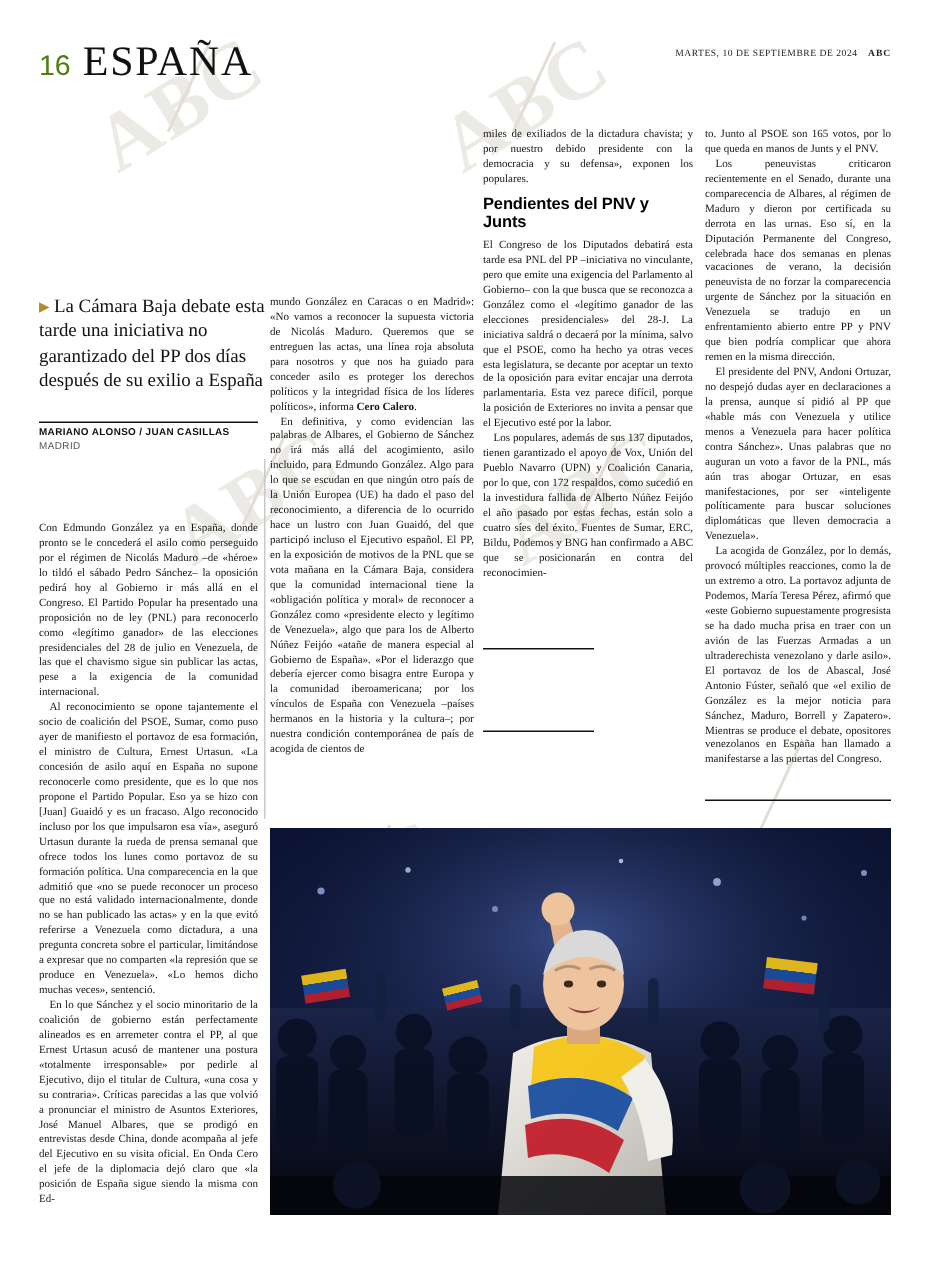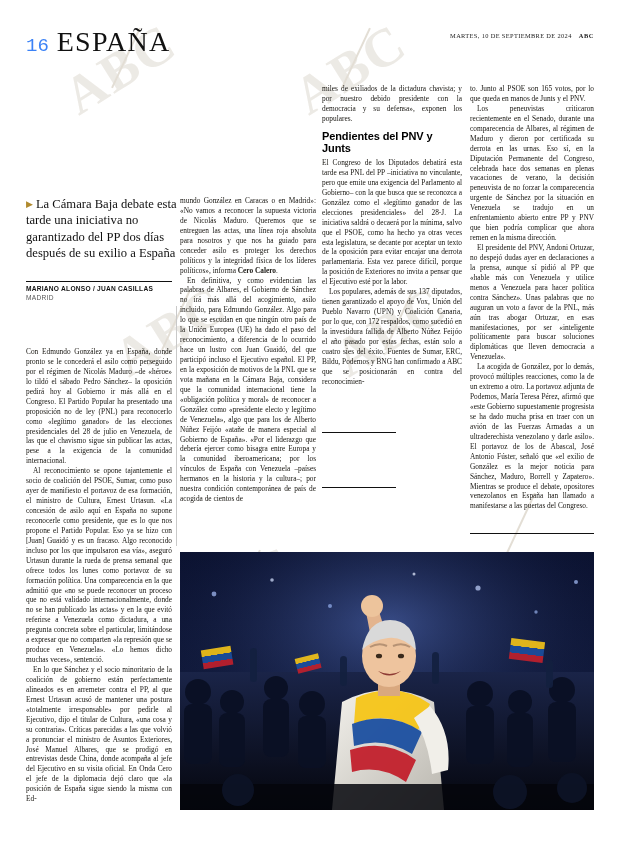--- a/index.html
+++ b/index.html
@@ -21,22 +21,22 @@
   .wm2{left:290px;top:38px;}
   .wm3{left:110px;top:300px;}
   .wm4{left:330px;top:300px;}
   .wm5{left:180px;top:560px;}
   .wm-line{position:absolute;width:2px;height:66px;background:#e3ded5;
       transform:rotate(25deg);pointer-events:none;}
 
   
   .masthead{position:absolute;left:26px;top:26px;right:26px;height:24px;}
   .folio{
-    font-family:Liberation Mono, monospace;
-    font-size:19px;color:#3b82f6;display:inline-block;vertical-align:baseline;
+    font-family:Liberation Sans, sans-serif;
+    font-size:19px;color:#4d7c0f;display:inline-block;vertical-align:baseline;
   }
   .section{
     font-family:"Liberation Serif",serif;
     font-size:28px;letter-spacing:1.2px;color:#111;display:inline-block;
     margin-left:8px;vertical-align:baseline;
   }
   .dateline{
     position:absolute;right:0;top:6px;
     font-family:"Liberation Serif",serif;
     font-size:6.4px;letter-spacing:.35px;color:#222;

